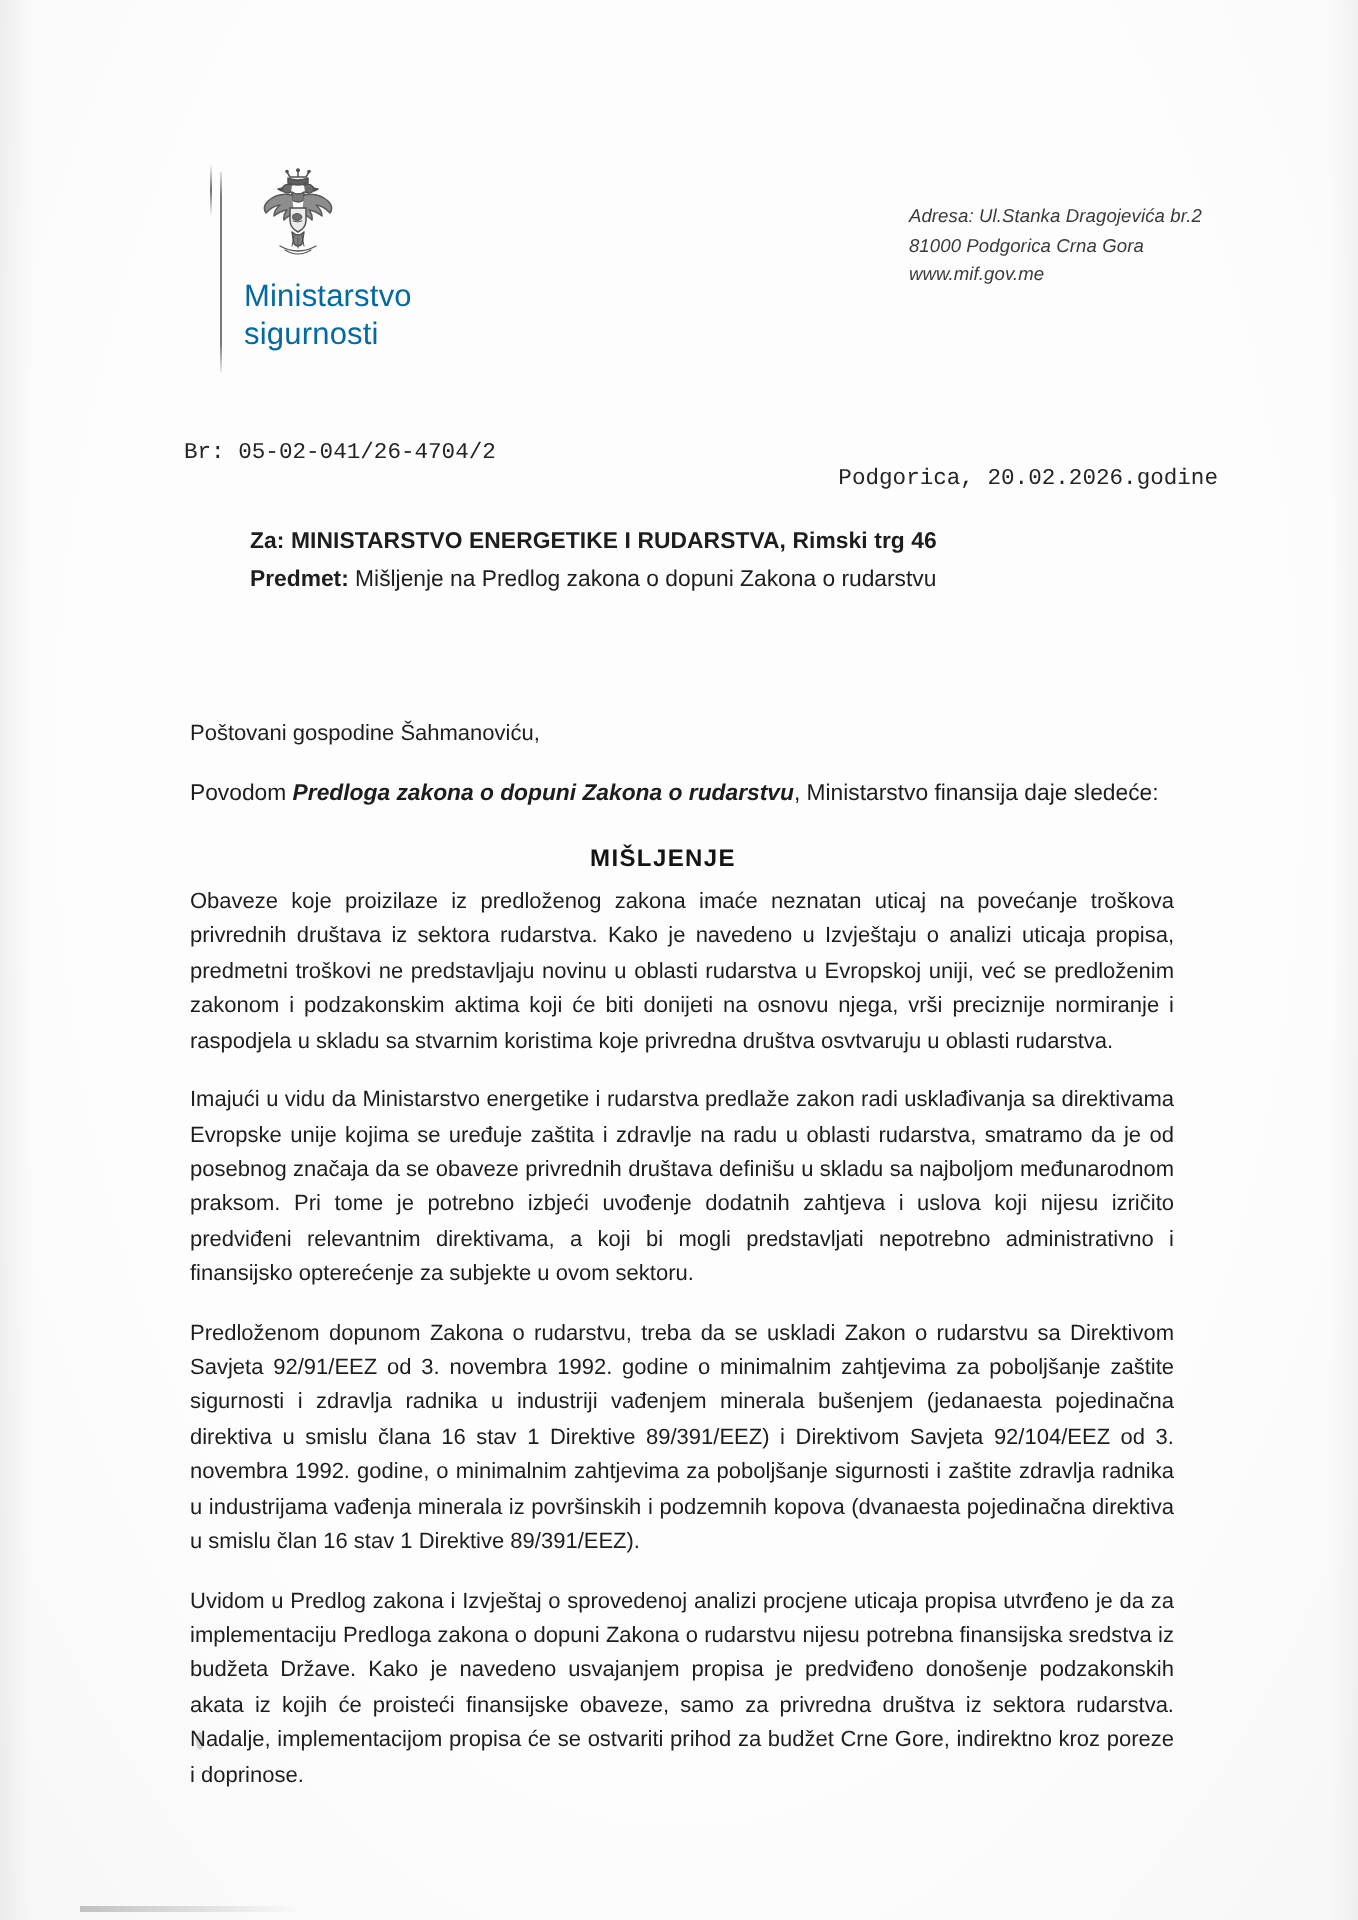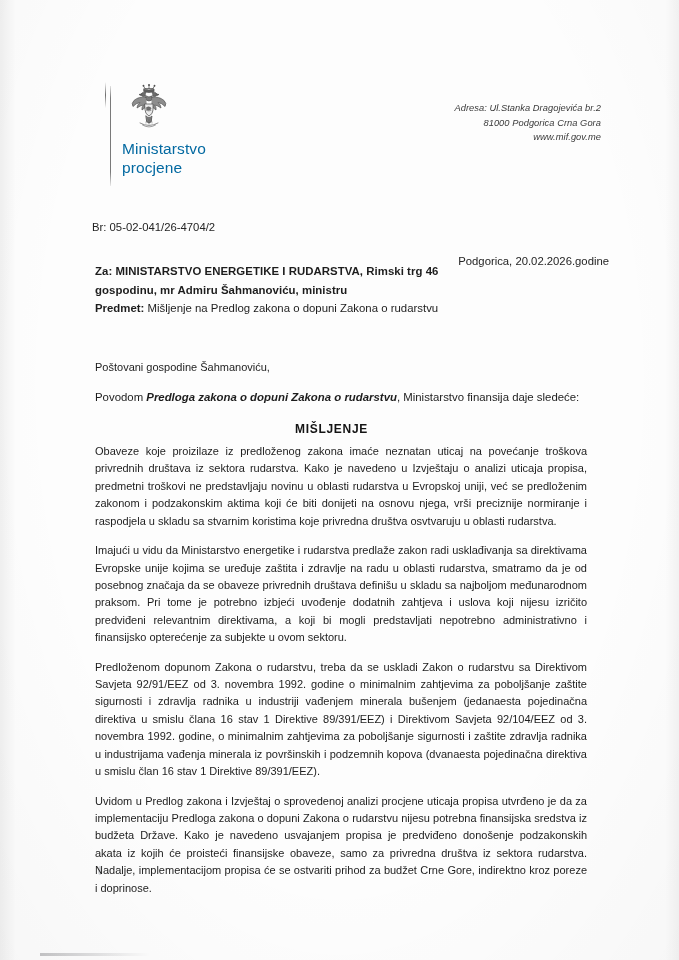--- a/index.html
+++ b/index.html
@@ -111,66 +111,66 @@
     line-height: 1.25;
     color: #0369a1;
     letter-spacing: 0.1px;
   }
   .ministry-name span { display: block; }
 
   .lh-address {
     position: absolute;
     right: 78px;
     top: 17px;
-    text-align: right;
+    text-align: left;
     font-size: 9.3px;
     line-height: 1.58;
     color: #3a3a3a;
     letter-spacing: 0.05px;
   }
   .lh-address div { white-space: nowrap; }
 
   
   .ref-row {
     position: absolute;
     left: 92px;
     right: 70px;
     top: 221px;
     height: 26px;
     font-size: 11.3px;
     color: #242424;
+    font-family: Liberation Mono, monospace;
   }
   .ref-no {
     position: absolute;
     left: 0;
     top: 0;
   }
   .ref-place-date {
     position: absolute;
     right: 0;
     top: 13px;
     white-space: nowrap;
-    margin-top: 21px;
   }
 
   
   .addressee {
     position: absolute;
     left: 95px;
     right: 70px;
     top: 262px;
     font-size: 11.4px;
     line-height: 1.63;
     color: #1d1d1d;
   }
   .addressee .line-strong {
     font-weight: bold;
     letter-spacing: 0.05px;
   }
-  .addressee .lbl { font-weight: bold; }
+  .addressee .lbl { font-weight: bold; margin-left: 30px; }
 
   
   .salutation {
     position: absolute;
     left: 95px;
     top: 361px;
     font-size: 11px;
     color: #1d1d1d;
   }
   .intro {
@@ -253,42 +253,41 @@
           <path d="M40 64 q6 6 12 0 l-2 12 q-4 4 -8 0 z" fill="#6f6f6f" stroke="#3a3a3a"></path>
           <path d="M46 70 l0 10 M42 68 l-2 10 M50 68 l2 10" stroke-width="1"></path>
 
           <path d="M28 78 q18 10 36 0" stroke-width="1.3"></path>
           <path d="M33 82 q13 8 26 0" stroke-width="1.1"></path>
         </g>
       </svg>
 
       <div class="ministry-name">
         <span>Ministarstvo</span>
-        <span>procjene</span>
+        <span>sigurnosti</span>
       </div>
     </div>
 
     <address class="lh-address">
       <div>Adresa: Ul.Stanka Dragojevića br.2</div>
       <div>81000 Podgorica Crna Gora</div>
       <div>www.mif.gov.me</div>
     </address>
   </header>
 
   <div class="ref-row">
     <div class="ref-no">Br: 05-02-041/26-4704/2</div>
     <div class="ref-place-date">Podgorica, 20.02.2026.godine</div>
   </div>
 
   <section class="addressee">
     <div class="line-strong">
       <span class="lbl">Za:</span>
       <span>MINISTARSTVO ENERGETIKE I RUDARSTVA, Rimski trg 46</span>
     </div>
-    <div class="line-strong">gospodinu, mr Admiru Šahmanoviću, ministru</div>
     <div>
       <span class="lbl">Predmet:</span>
       <span>Mišljenje na Predlog zakona o dopuni Zakona o rudarstvu</span>
     </div>
   </section>
 
   <div class="salutation">Poštovani gospodine Šahmanoviću,</div>
 
   <div class="intro">
     <span>Povodom </span><span class="it">Predloga zakona o dopuni Zakona o rudarstvu</span><span>, Ministarstvo finansija daje sledeće:</span>

